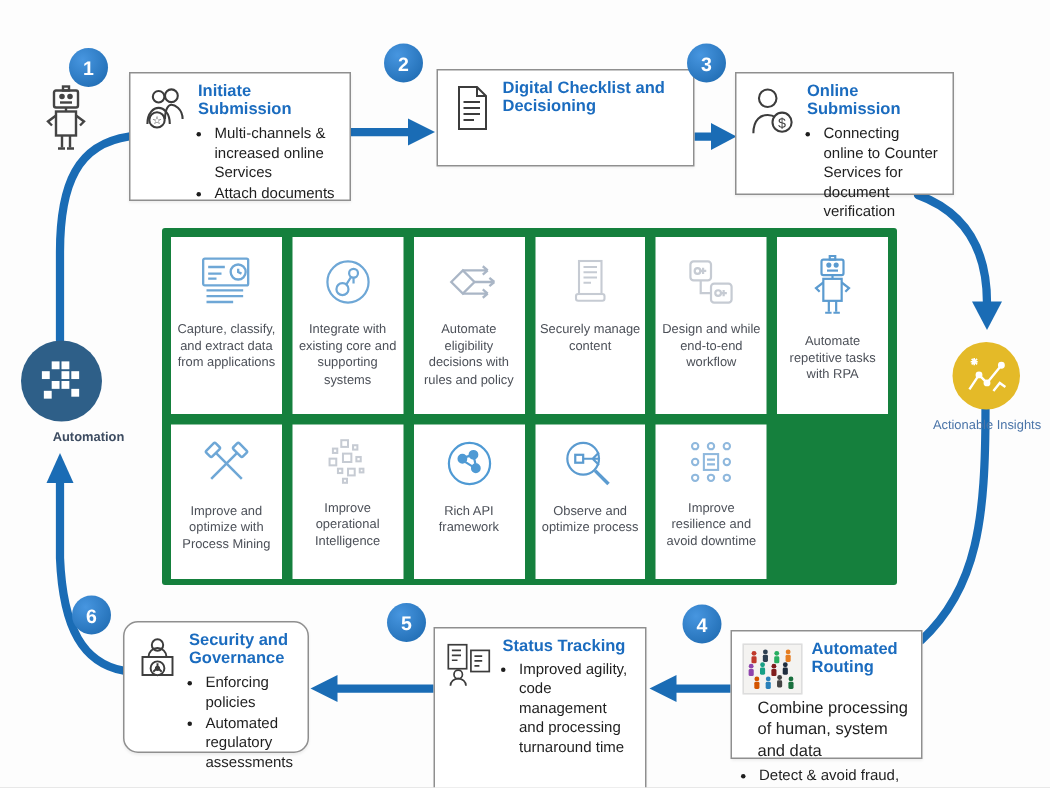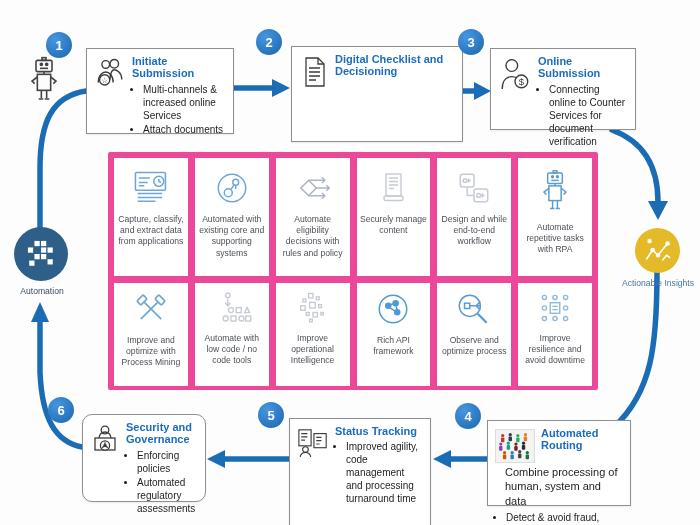--- a/index.html
+++ b/index.html
@@ -15,33 +15,33 @@
   .sicon{flex:0 0 auto;margin-top:2px;}
   .stxt{flex:1 1 auto;}
   .title{color:#1b6cbf;font-weight:bold;font-size:11px;line-height:1.12;}
   ul.bullets{margin:3px 0 0 0;padding-left:11px;font-size:10px;color:#1e1e1e;line-height:1.3;}
   ul.bullets li{margin:1px 0;}
   .intro{margin:2px 0 0 0;font-size:11px;color:#1e1e1e;line-height:1.3;}
   .numcircle{position:absolute;width:26px;height:26px;border-radius:50%;z-index:3;
              background:radial-gradient(circle at 35% 30%, #4796e0, #1a66ac);
              color:#fff;font-weight:bold;font-size:13px;display:flex;align-items:center;justify-content:center;}
   
-  .grid{position:absolute;left:108px;top:152px;width:490px;height:238px;background:#ec4899;
+  .grid{position:absolute;left:108px;top:152px;width:490px;height:238px;background:#15803d;
         display:grid;grid-template-columns:repeat(6,1fr);grid-template-rows:118px 103px;
         gap:7px;padding:6px;box-sizing:border-box;z-index:2;border-radius:2px;}
   .card{background:#fff;display:flex;flex-direction:column;align-items:center;text-align:center;
         padding:12px 3px 4px;box-sizing:border-box;}
   .card.r2{padding-top:8px;}
   .card .lbl{font-size:8.6px;color:#4c5058;line-height:1.3;margin-top:8px;}
   
   .hub{position:absolute;border-radius:50%;display:flex;align-items:center;justify-content:center;z-index:2;}
   .hub-auto{left:14px;top:227px;width:54px;height:54px;background:#2e5f88;}
   .hub-ins{left:635px;top:228px;width:45px;height:45px;background:#e4ba28;}
   .hublabel{position:absolute;z-index:2;font-size:8.6px;text-align:center;}
-  .lab-auto{left:0px;top:286px;width:84px;color:#3d4c61;}
+  .lab-auto{left:17px;top:286px;width:84px;color:#3d4c61;font-weight:bold;}
   .lab-ins{left:612px;top:278px;width:92px;color:#4a74a8;}
   
   .thumb{background:#f4f3f1;border:1px solid #ddd;padding:1px;}
 </style>
 </head>
 <body>
 
 <div class="canvas">
 
   <svg class="flow" width="700" height="525">
@@ -103,21 +103,21 @@
       <div class="stxt">
         <div class="title">Initiate Submission</div>
         <ul class="bullets">
           <li>Multi-channels &amp; increased online Services</li>
           <li>Attach documents</li>
         </ul>
       </div>
     </div>
   </div>
 
-  <div class="stepbox" style="left:291px;top:46px;width:172px;height:96px;">
+  <div class="stepbox" style="left:291px;top:46px;width:172px;height:65px;">
     <div class="row">
       <span class="sicon">
         <svg width="30" height="34" viewBox="0 0 30 32" fill="none" stroke="#3c3c3c" stroke-width="1.3">
           <path d="M7 2 H19 L25 8 V30 H7 Z"></path>
           <path d="M19 2 V8 H25"></path>
           <path d="M10 12 H21 M10 16 H21 M10 20 H21 M10 24 H17"></path>
         </svg>
       </span>
       <div class="stxt">
         <div class="title">Digital Checklist and Decisioning</div>
@@ -161,21 +161,21 @@
 
     <div class="card">
       <span>
         <svg width="38" height="36" viewBox="0 0 36 32" fill="none" stroke="#6ea7d6" stroke-width="1.4">
           <circle cx="18" cy="16" r="13"></circle>
           <circle cx="14.5" cy="20.5" r="3.8"></circle>
           <circle cx="21.5" cy="10.5" r="2.8"></circle>
           <path d="M17 17.5 L19.8 13 M21.5 13.3 V17"></path>
         </svg>
       </span>
-      <div class="lbl">Automated with existing core and supporting systems</div>
+      <div class="lbl">Integrate with existing core and supporting systems</div>
     </div>
 
     <div class="card">
       <span>
         <svg width="42" height="36" viewBox="0 0 38 32" fill="none" stroke="#aab6c6" stroke-width="1.4">
           <polygon points="8,16 15,9 22,16 15,23"></polygon>
           <path d="M15 9 H30 M30 9 l-3 -2.5 M30 9 l-3 2.5"></path>
           <path d="M22 16 H34 M34 16 l-3 -2.5 M34 16 l-3 2.5"></path>
           <path d="M15 23 H30 M30 23 l-3 -2.5 M30 23 l-3 2.5"></path>
         </svg>
@@ -237,36 +237,20 @@
           </g>
           <g transform="rotate(-45 18 16)">
             <rect x="14" y="2" width="8" height="5" rx="1"></rect>
             <path d="M18 7 V29"></path>
           </g>
         </svg>
       </span>
       <div class="lbl">Improve and optimize with Process Mining</div>
     </div>
 
-    <div class="card r2">
-      <span>
-        <svg width="40" height="34" viewBox="0 0 38 30" fill="none" stroke="#c6cbd3" stroke-width="1.3">
-          <circle cx="15" cy="3" r="2.2"></circle>
-          <path d="M15 6 V12 M12.5 10 L15 13 L17.5 10"></path>
-          <circle cx="18" cy="17" r="2.4"></circle>
-          <rect x="23" y="14.6" width="4.8" height="4.8"></rect>
-          <polygon points="31,19.4 33.4,14.6 35.8,19.4"></polygon>
-          <circle cx="13" cy="25" r="2.4"></circle>
-          <rect x="18" y="22.6" width="4.8" height="4.8"></rect>
-          <circle cx="28" cy="25" r="2.4"></circle>
-          <rect x="32" y="22.6" width="4.8" height="4.8"></rect>
-        </svg>
-      </span>
-      <div class="lbl">Automate with low code / no code tools</div>
-    </div>
 
     <div class="card r2">
       <span>
         <svg width="38" height="34" viewBox="0 0 34 30" fill="none" stroke="#c6cbd3" stroke-width="1.2">
           <rect x="13" y="2" width="4" height="4"></rect>
           <rect x="20" y="5" width="2.6" height="2.6"></rect>
           <rect x="8" y="7" width="2.6" height="2.6"></rect>
           <rect x="14" y="10" width="5" height="5"></rect>
           <rect x="22" y="12" width="2.6" height="2.6"></rect>
           <rect x="6" y="13" width="4" height="4"></rect>
@@ -386,21 +370,21 @@
       </span>
       <div class="stxt">
         <div class="title">Status Tracking</div>
         <ul class="bullets">
           <li>Improved agility, code management and processing turnaround time</li>
         </ul>
       </div>
     </div>
   </div>
 
-  <div class="stepbox" style="left:487px;top:420px;width:144px;height:86px;">
+  <div class="stepbox" style="left:487px;top:420px;width:128px;height:86px;">
     <div class="row">
       <span class="sicon thumb">
         <svg width="36" height="30" viewBox="0 0 38 30">
           <g>
             <circle cx="6" cy="4" r="1.7" fill="#c0392b"></circle>
               <rect x="4.2" y="6" width="3.6" height="5" rx="1" fill="#c0392b"></rect>
             <circle cx="14" cy="3" r="1.7" fill="#2c3e50"></circle>
               <rect x="12.2" y="5" width="3.6" height="5" rx="1" fill="#2c3e50"></rect>
             <circle cx="22" cy="4" r="1.7" fill="#27ae60"></circle>
               <rect x="20.2" y="6" width="3.6" height="5" rx="1" fill="#27ae60"></rect>

